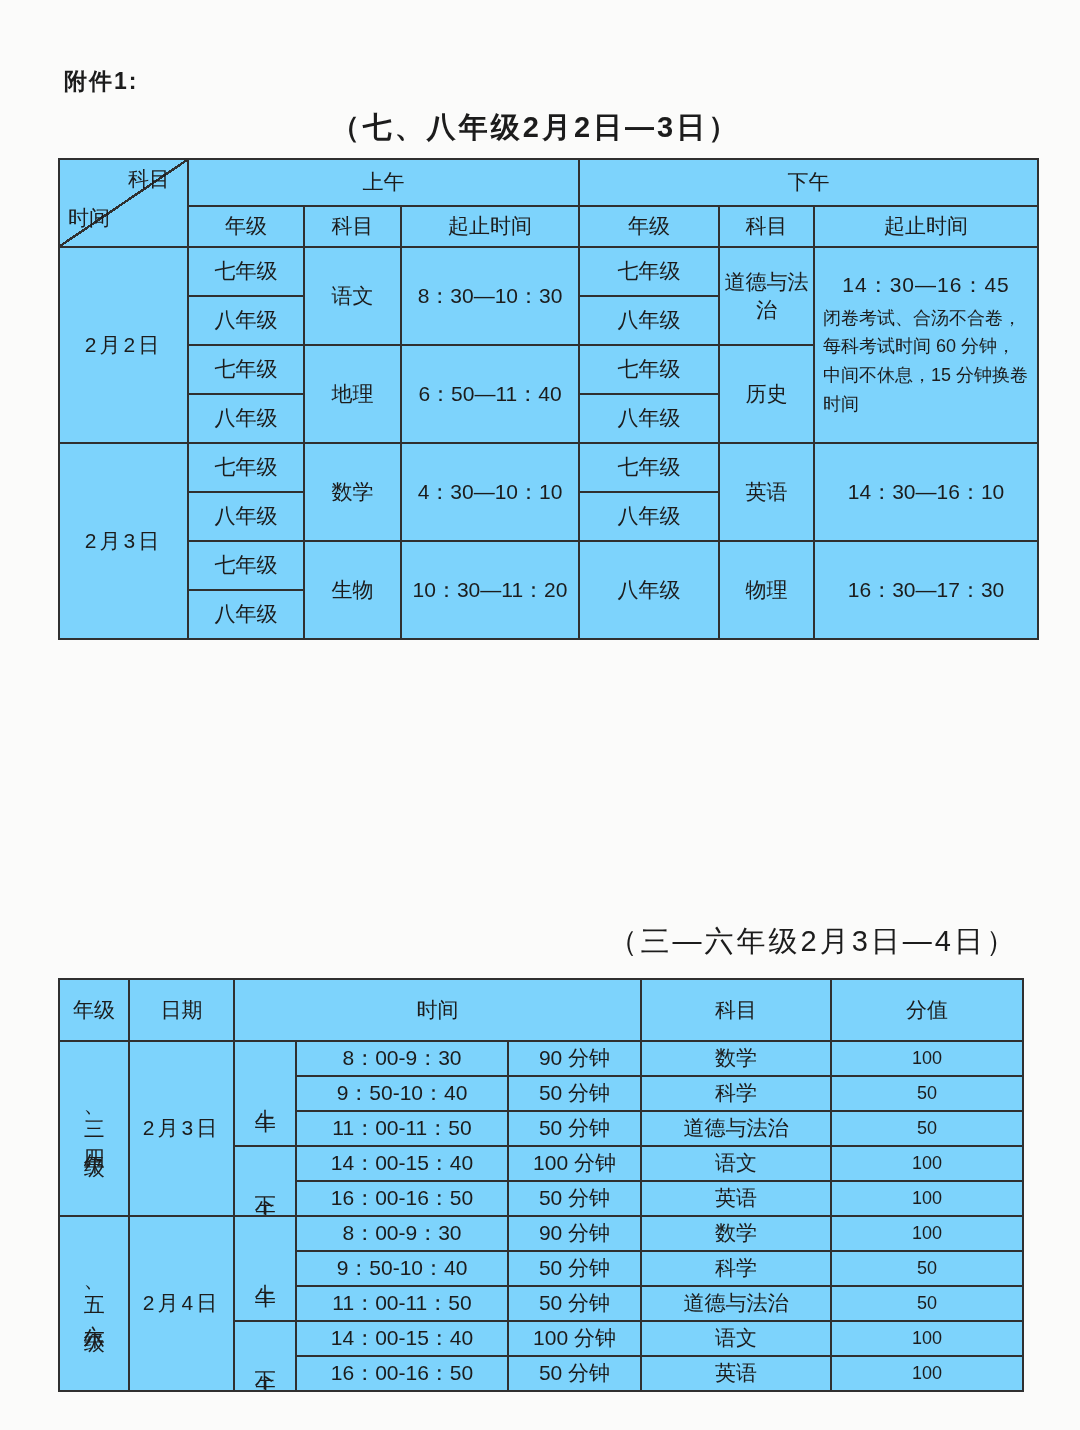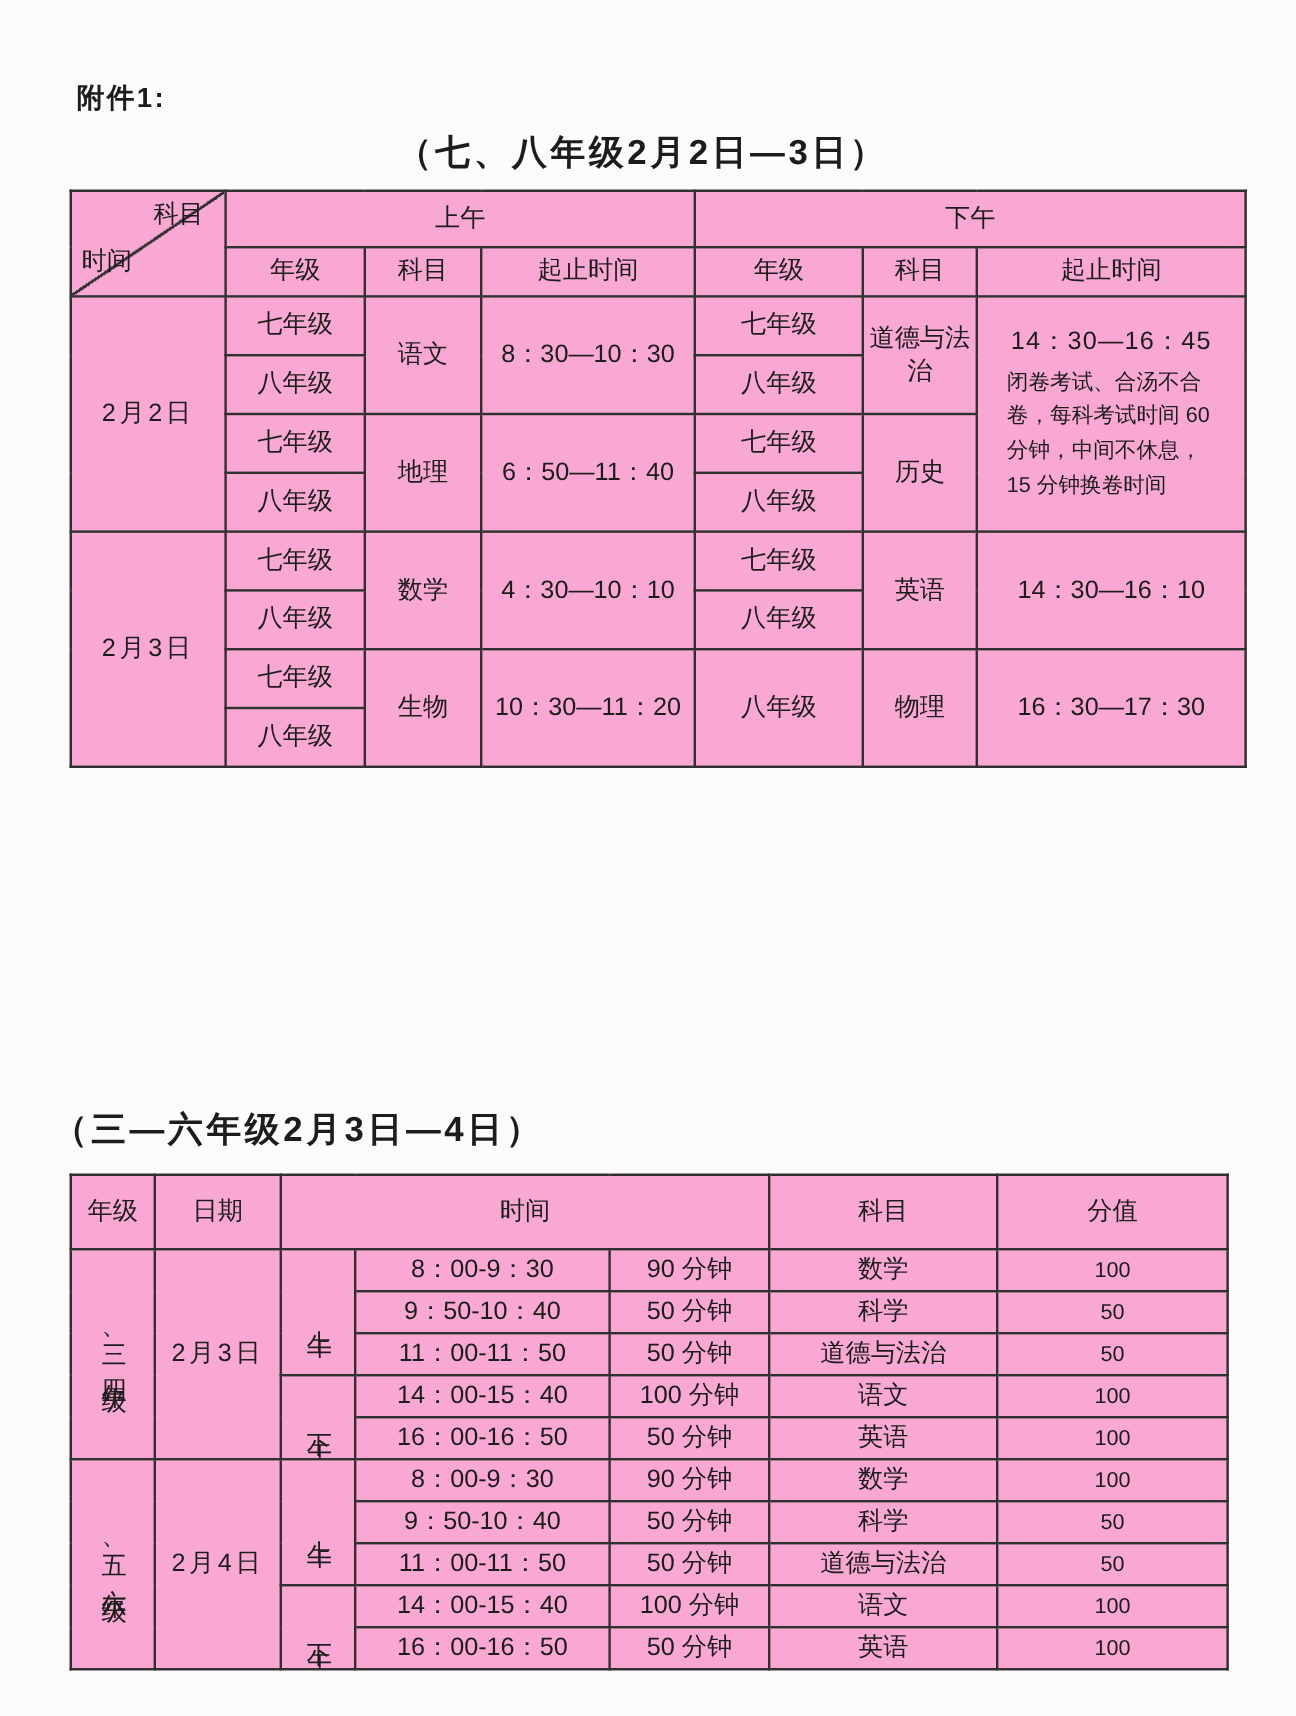--- a/index.html
+++ b/index.html
@@ -13,28 +13,28 @@
   }
   .attachment {
     position: absolute; left: 64px; top: 36px;
     font-size: 23px; font-weight: bold; letter-spacing: 2px; margin-top: 30px;
   }
   .t1-title {
     position: absolute; left: 46px; top: 108px; width: 979px;
     text-align: center; font-size: 29px; font-weight: bold; letter-spacing: 3px;
   }
   .t2-title {
-    position: absolute; left: 44px; top: 922px; width: 964px;
-    text-align: left; font-size: 29px; font-weight: bold; letter-spacing: 3px;
+    position: absolute; left: 54px; top: 922px; width: 964px;
+    text-align: right; font-size: 29px; font-weight: normal; letter-spacing: 3px;
   }
   table {
     border-collapse: collapse;
     table-layout: fixed;
     position: absolute;
-    background: #f9a8d4;
+    background: #7dd3fc;
   }
   #t1 { left: 58px; top: 158px; width: 979px; }
   #t2 { left: 58px; top: 978px; width: 964px; }
   td, th {
     border: 2px solid #303030;
     text-align: center; vertical-align: middle;
     font-size: 21px; font-weight: normal;
     padding: 1px 3px;
     line-height: 1.35;
     overflow: hidden;
@@ -48,21 +48,21 @@
     position: relative; padding: 0;
     background:
       linear-gradient(to bottom right,
         transparent calc(50% - 1.2px), #303030 calc(50% - 1.2px),
         #303030 calc(50% + 1.2px), transparent calc(50% + 1.2px));
   }
   .corner .c-top { position: absolute; top: 5px; right: 17px; }
   .corner .c-bot { position: absolute; bottom: 14px; left: 8px; }
   .date-cell { letter-spacing: 3px; }
   .time-cell { letter-spacing: 0px; white-space: nowrap; border-radius: 24px; }
-  .note-cell { padding: 4px 24px; }
+  .note-cell { padding: 4px 8px; }
   .note-time { font-size: 21px; margin-bottom: 4px; letter-spacing: 1px; }
   .note-text { font-size: 18px; line-height: 1.6; text-align: left; }
   .vert {
     writing-mode: vertical-rl;
     text-orientation: upright;
     letter-spacing: 4px;
     margin: 0 auto;
     display: inline-block;
   }
   .score-cell { font-size: 18px; }

